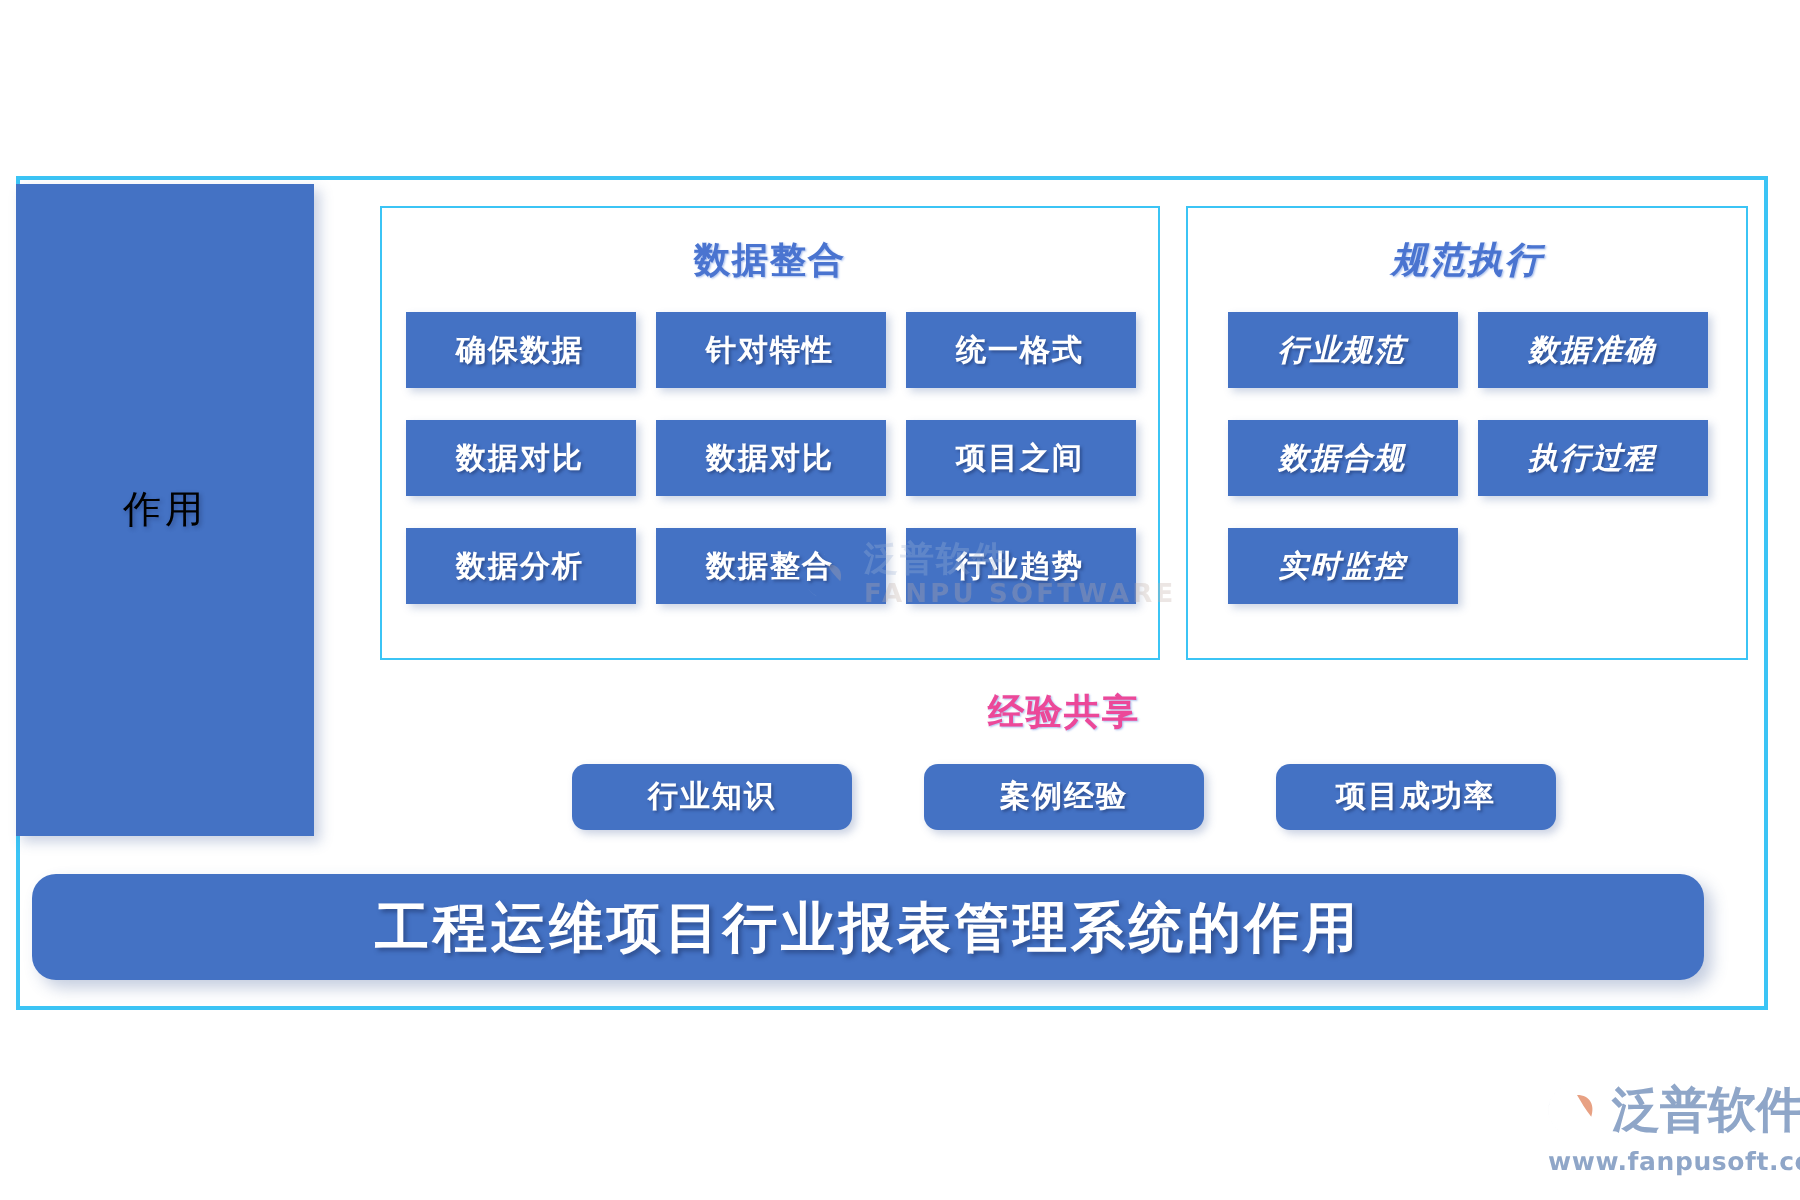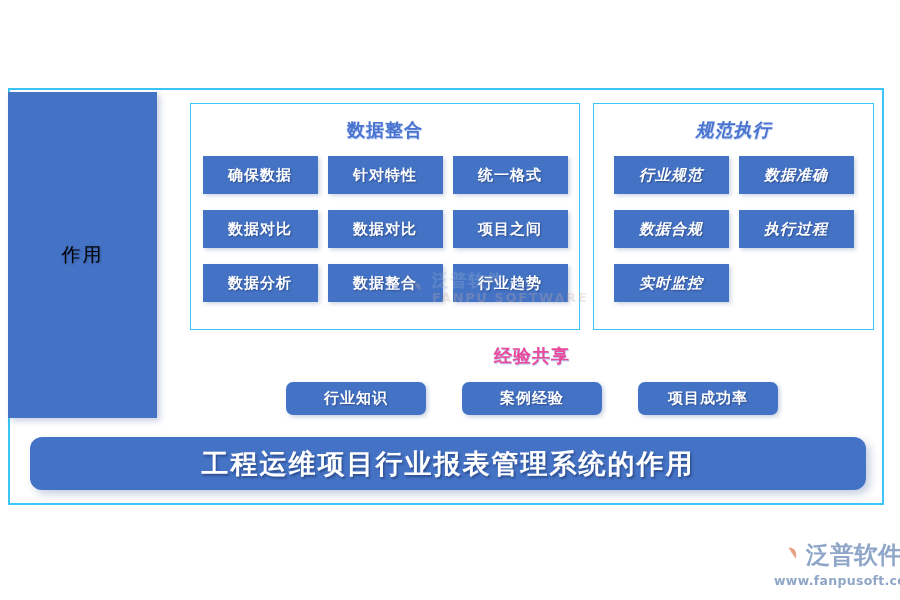--- a/index.html
+++ b/index.html
@@ -146,21 +146,20 @@
     top: 437px;
     width: 836px;
     height: 53px;
     border-radius: 12px;
     background: #4472c4;
     display: flex;
     align-items: center;
     justify-content: center;
     box-shadow: 4px 4px 8px rgba(60,90,150,0.3);
     box-sizing: border-box;
-    margin-left: 14px;
   }
   #title-banner .banner-text {
     color: #ffffff;
     font-size: 27px;
     font-weight: 700;
     letter-spacing: 2px;
     text-shadow: 1.5px 1.5px 2px rgba(25,45,95,0.5);
   }
 
   

